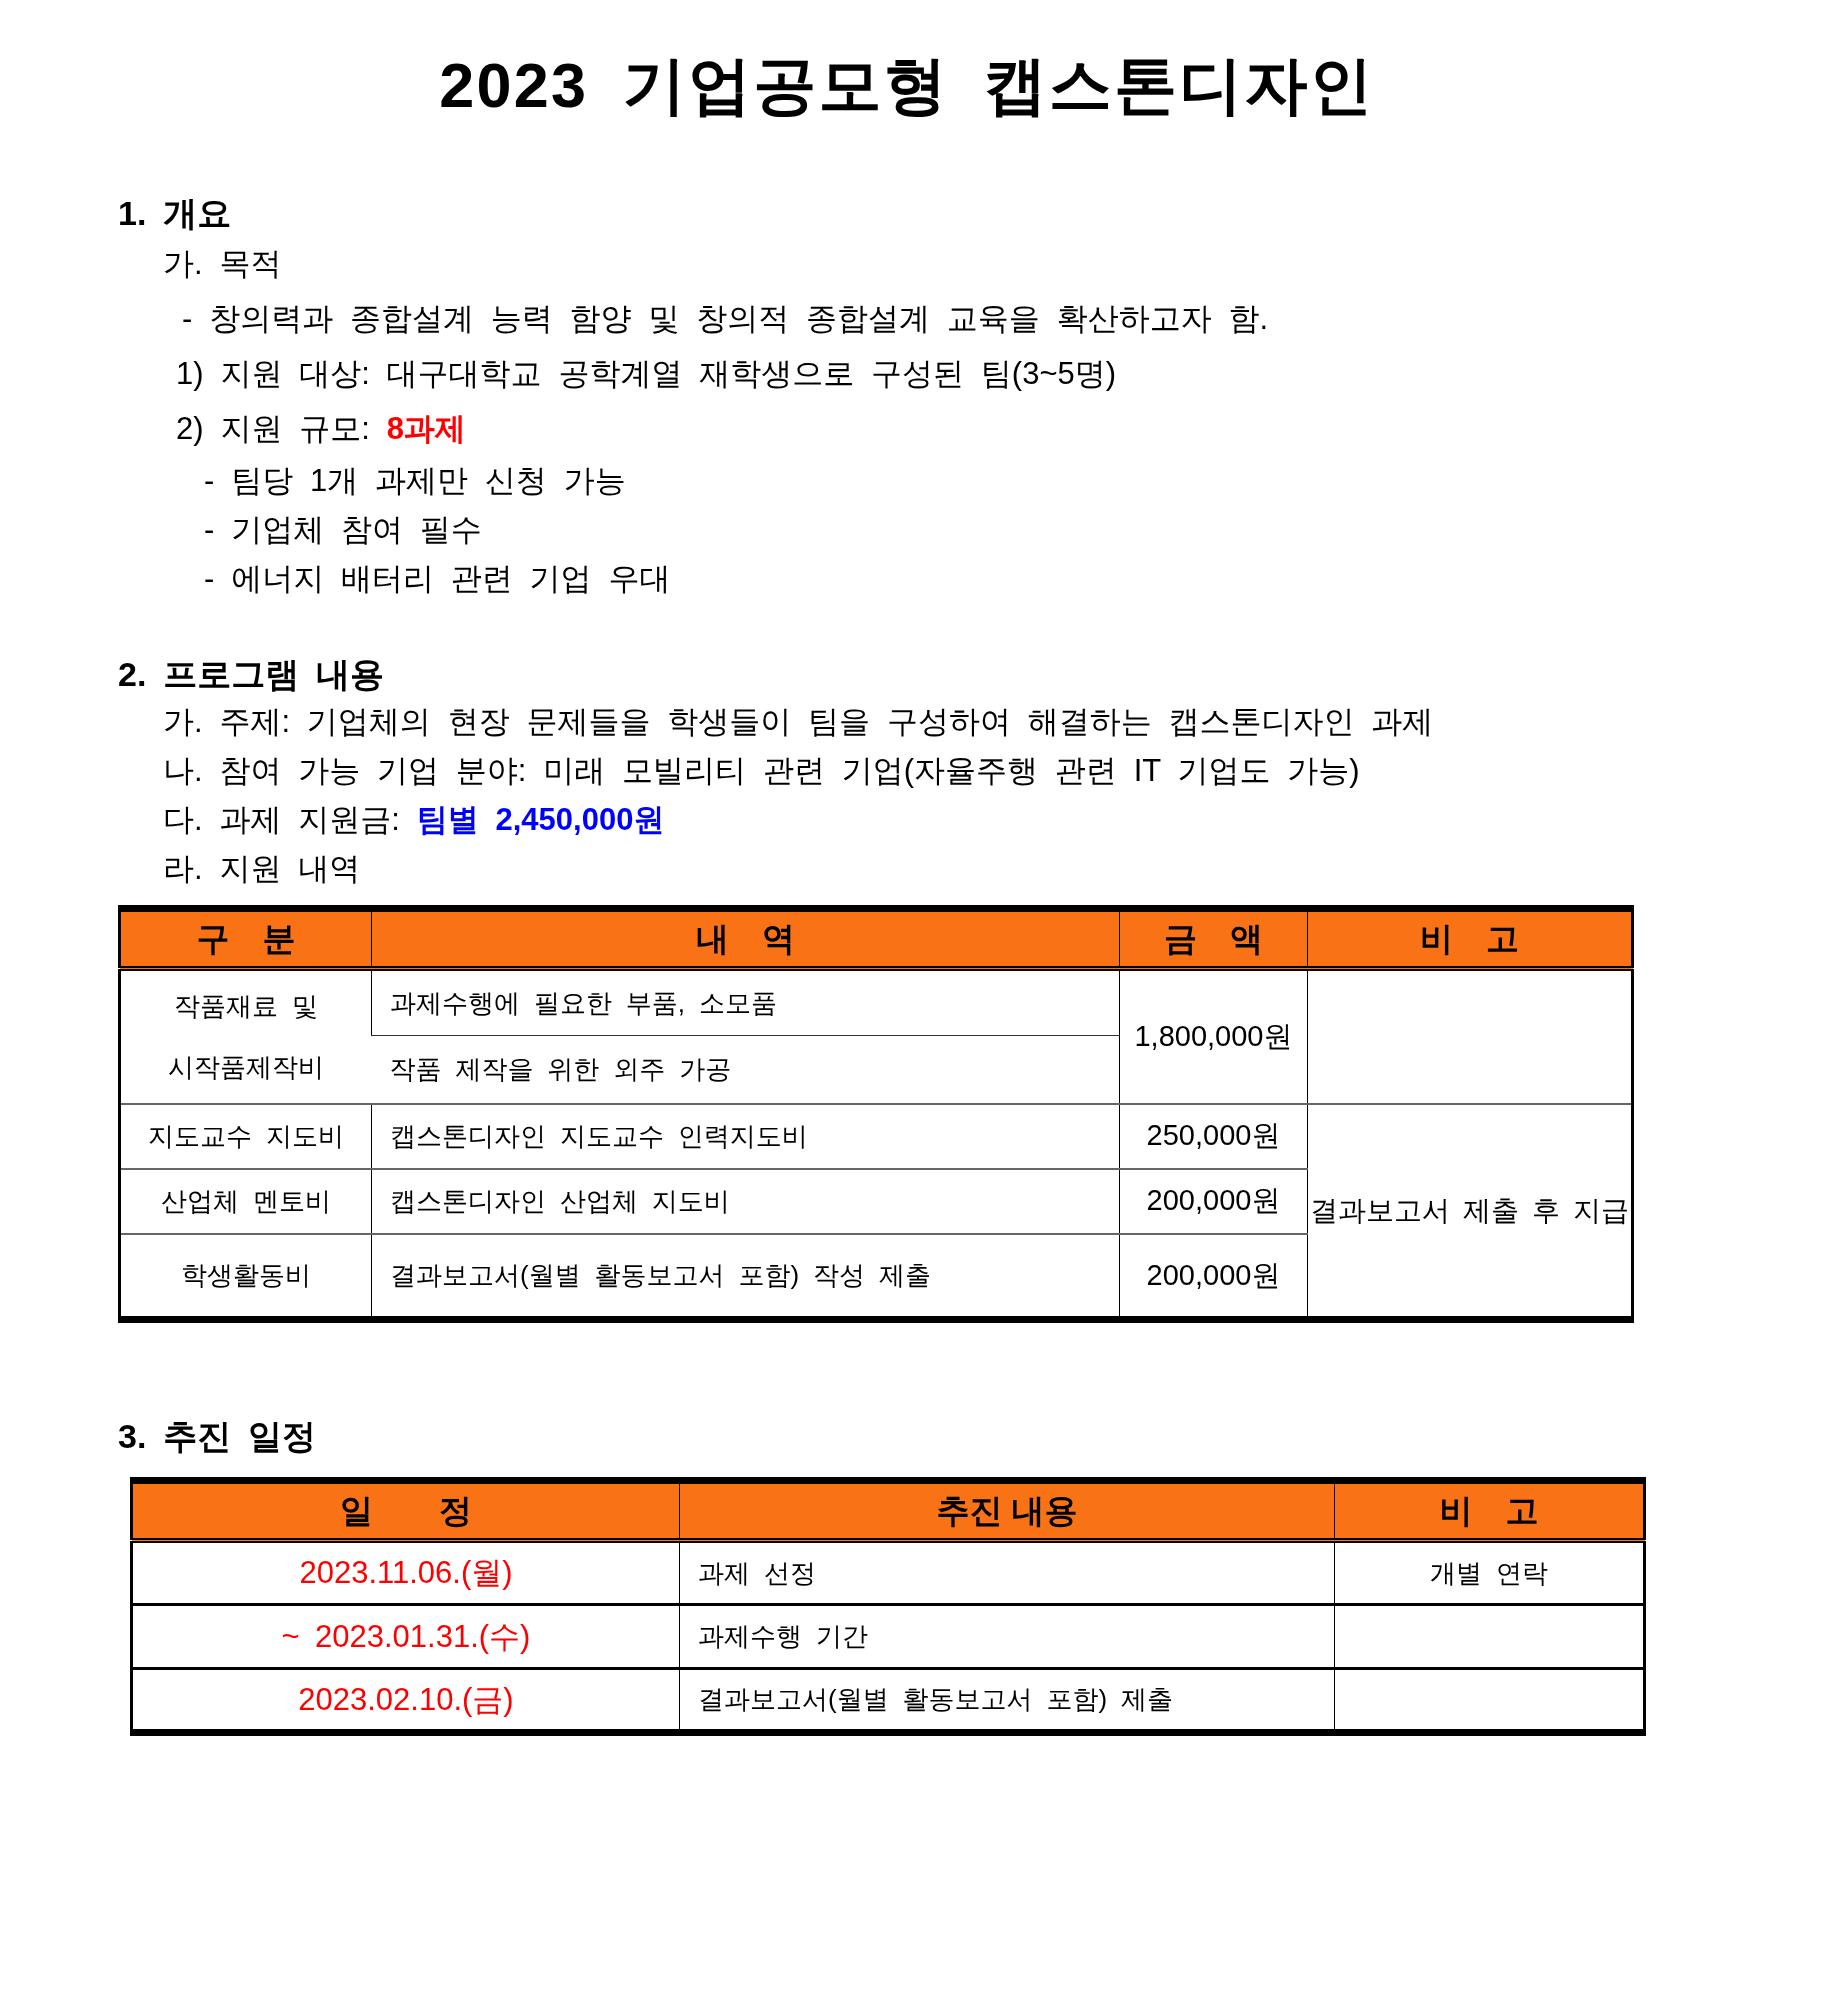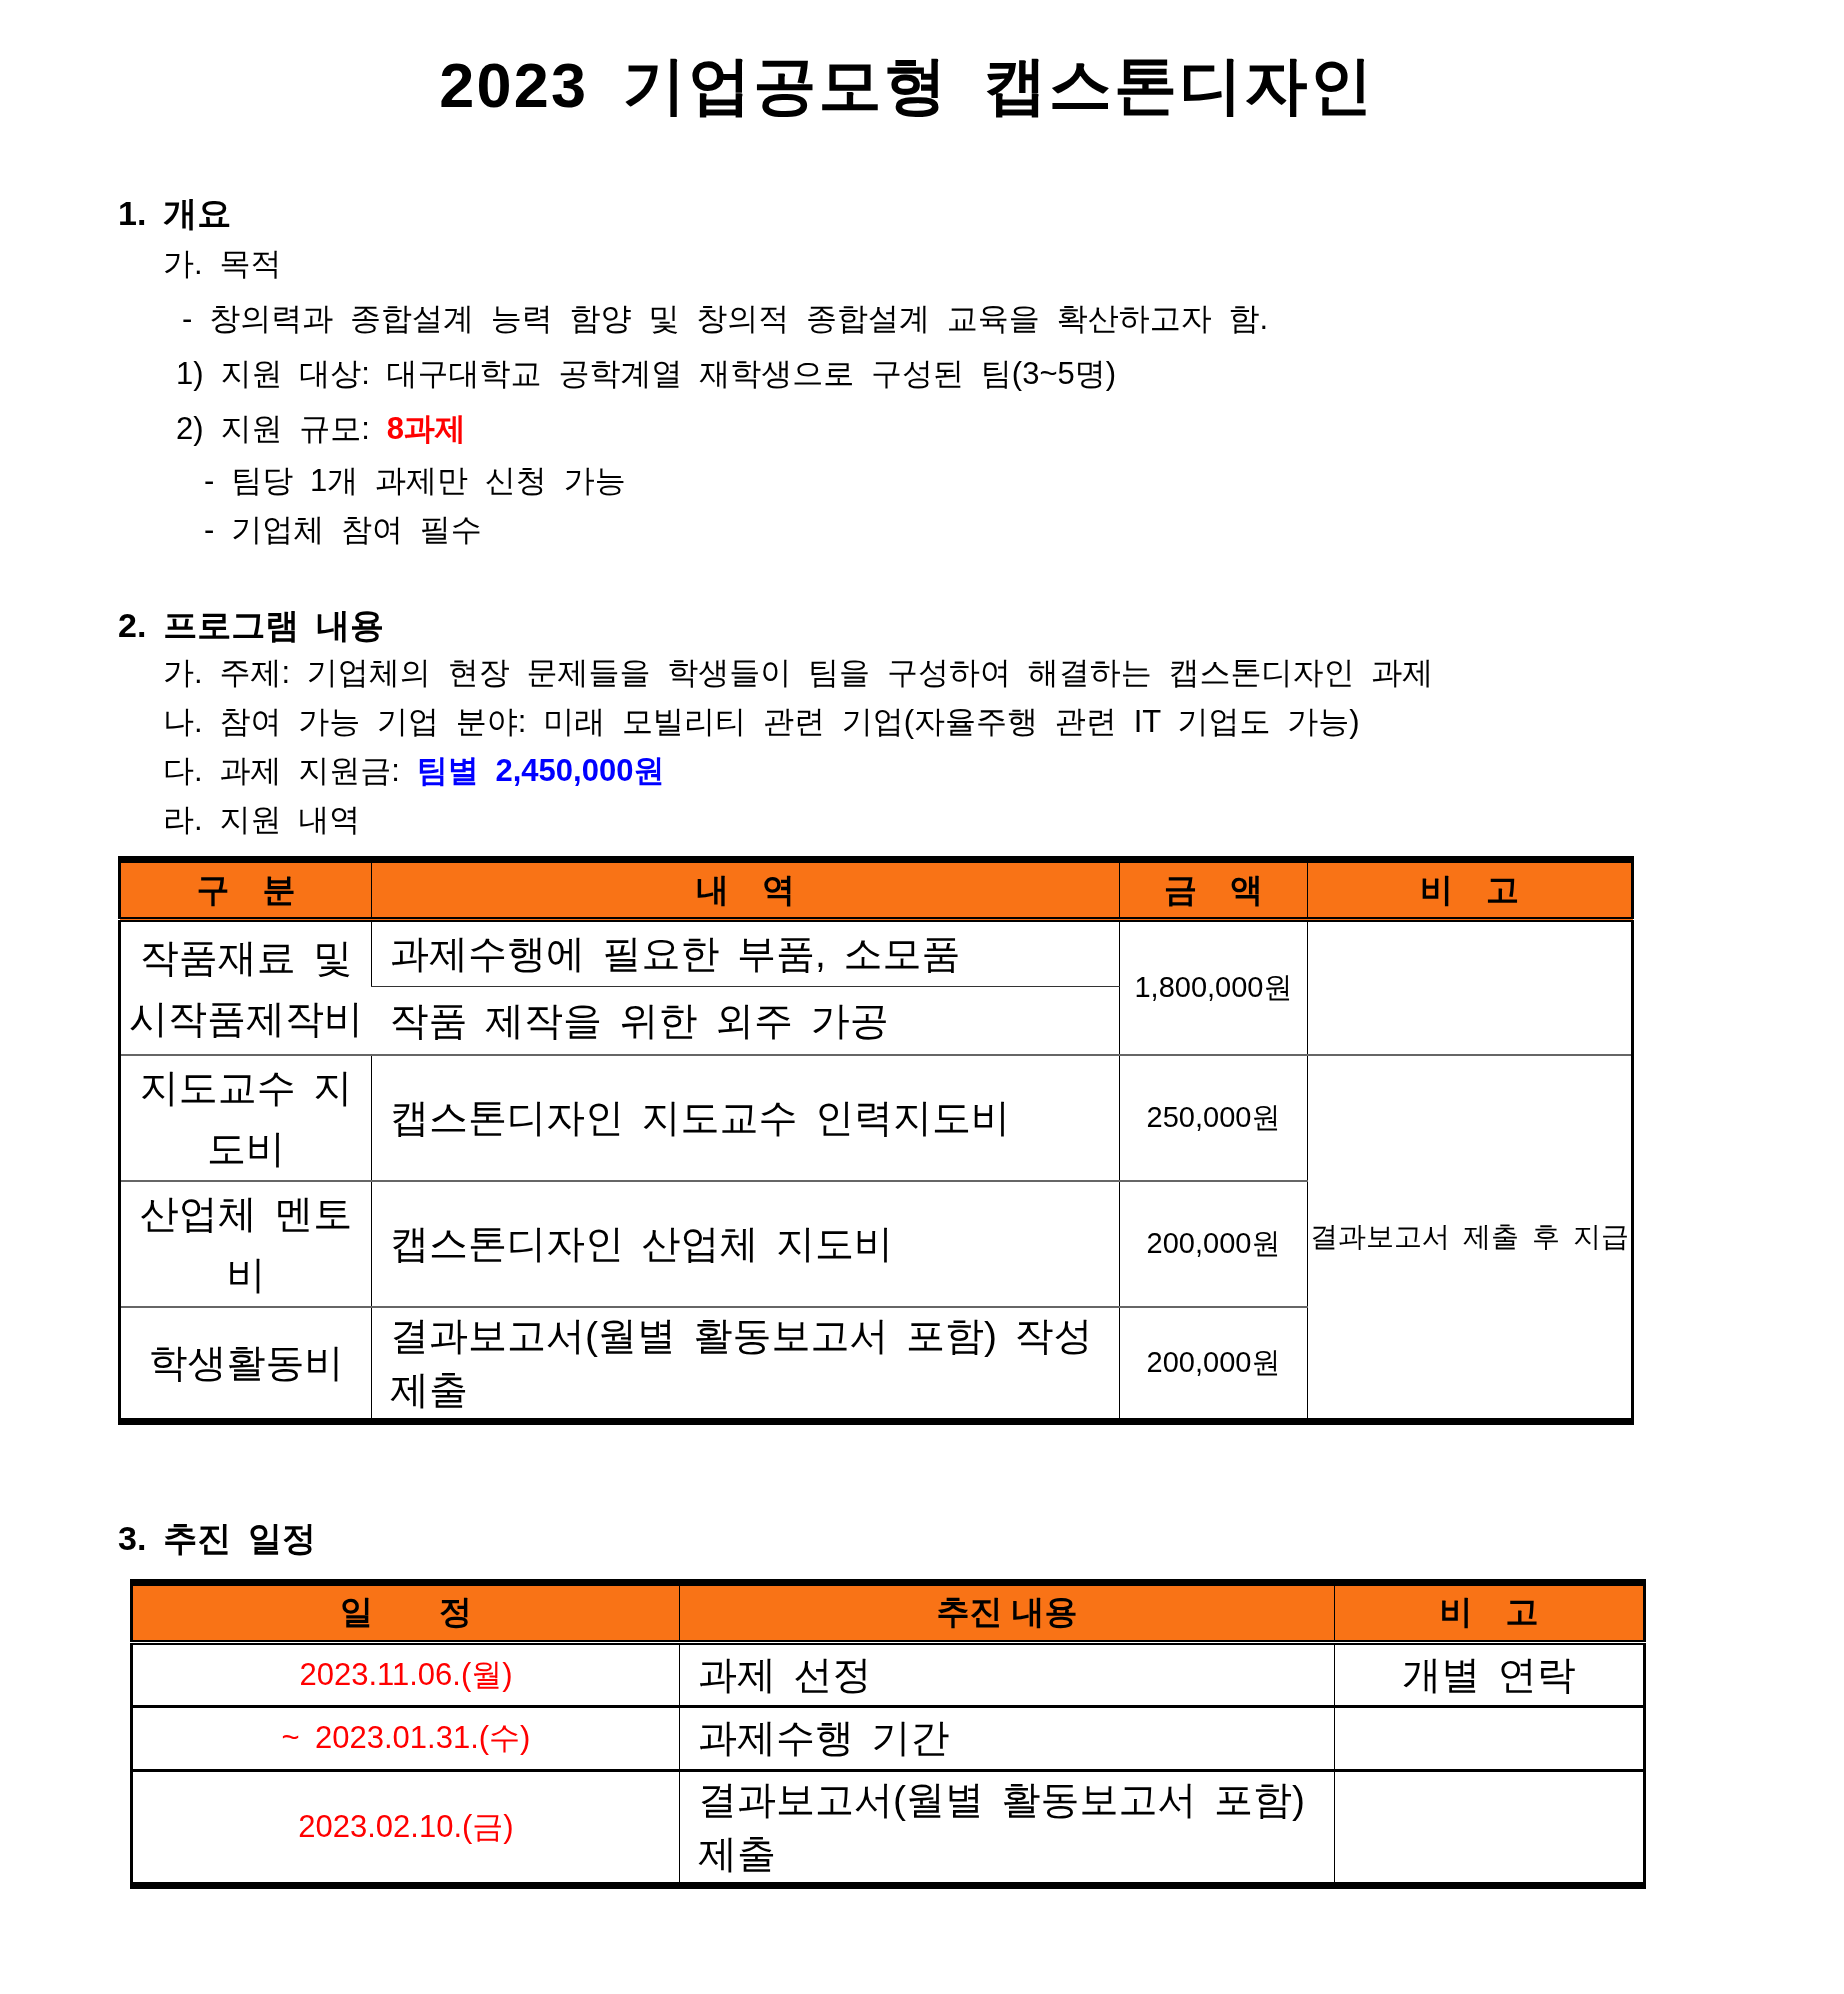--- a/index.html
+++ b/index.html
@@ -70,21 +70,21 @@
     height: 60px;
     border-bottom: 5.2px double #000;
     border-left: 1.5px solid #000;
     text-align: center;
     vertical-align: middle;
   }
   th:first-child { border-left: none; }
   td {
     border-left: 1.5px solid #000;
     vertical-align: middle;
-    font-size: 39px;
+    font-size: 26px;
     word-spacing: 6.7px;
     overflow: hidden;
   }
   td:first-child { border-left: none; }
 
   
   .t1 td { border-bottom: 2.2px solid #666; }
   .t1 tr.h-sub1 { height: 67px; }
   .t1 tr.h-sub2 { height: 68px; }
   .t1 tr.h-prof { height: 60px; }
@@ -113,20 +113,21 @@
     </div>
 
     <div class="sec-heading sec1-heading">1. 개요</div>
     <div class="line l1">가. 목적</div>
     <div class="line l2">- 창의력과 종합설계 능력 함양 및 창의적 종합설계 교육을 확산하고자 함.</div>
 
     <div class="line l1b">1) 지원 대상: 대구대학교 공학계열 재학생으로 구성된 팀(3~5명)</div>
     <div class="line l1b"><span>2) 지원 규모: </span><span class="red-bold">8과제</span></div>
     <div class="line tight l3">- 팀당 1개 과제만 신청 가능</div>
     <div class="line tight l3">- 기업체 참여 필수</div>
+    <div class="line tight l3">- 에너지 배터리 관련 기업 우대</div>
 
     <div class="sec-heading sec2-heading">2. 프로그램 내용</div>
     <div class="line tight l1">가. 주제: 기업체의 현장 문제들을 학생들이 팀을 구성하여 해결하는 캡스톤디자인 과제</div>
     <div class="line tight l1">나. 참여 가능 기업 분야: 미래 모빌리티 관련 기업(자율주행 관련 IT 기업도 가능)</div>
     <div class="line tight l1"><span>다. 과제 지원금: </span><span class="blue-bold">팀별 2,450,000원</span></div>
     <div class="line tight l1">라. 지원 내역</div>
 
     <table class="t1">
       <colgroup>
         <col style="width:252px">

